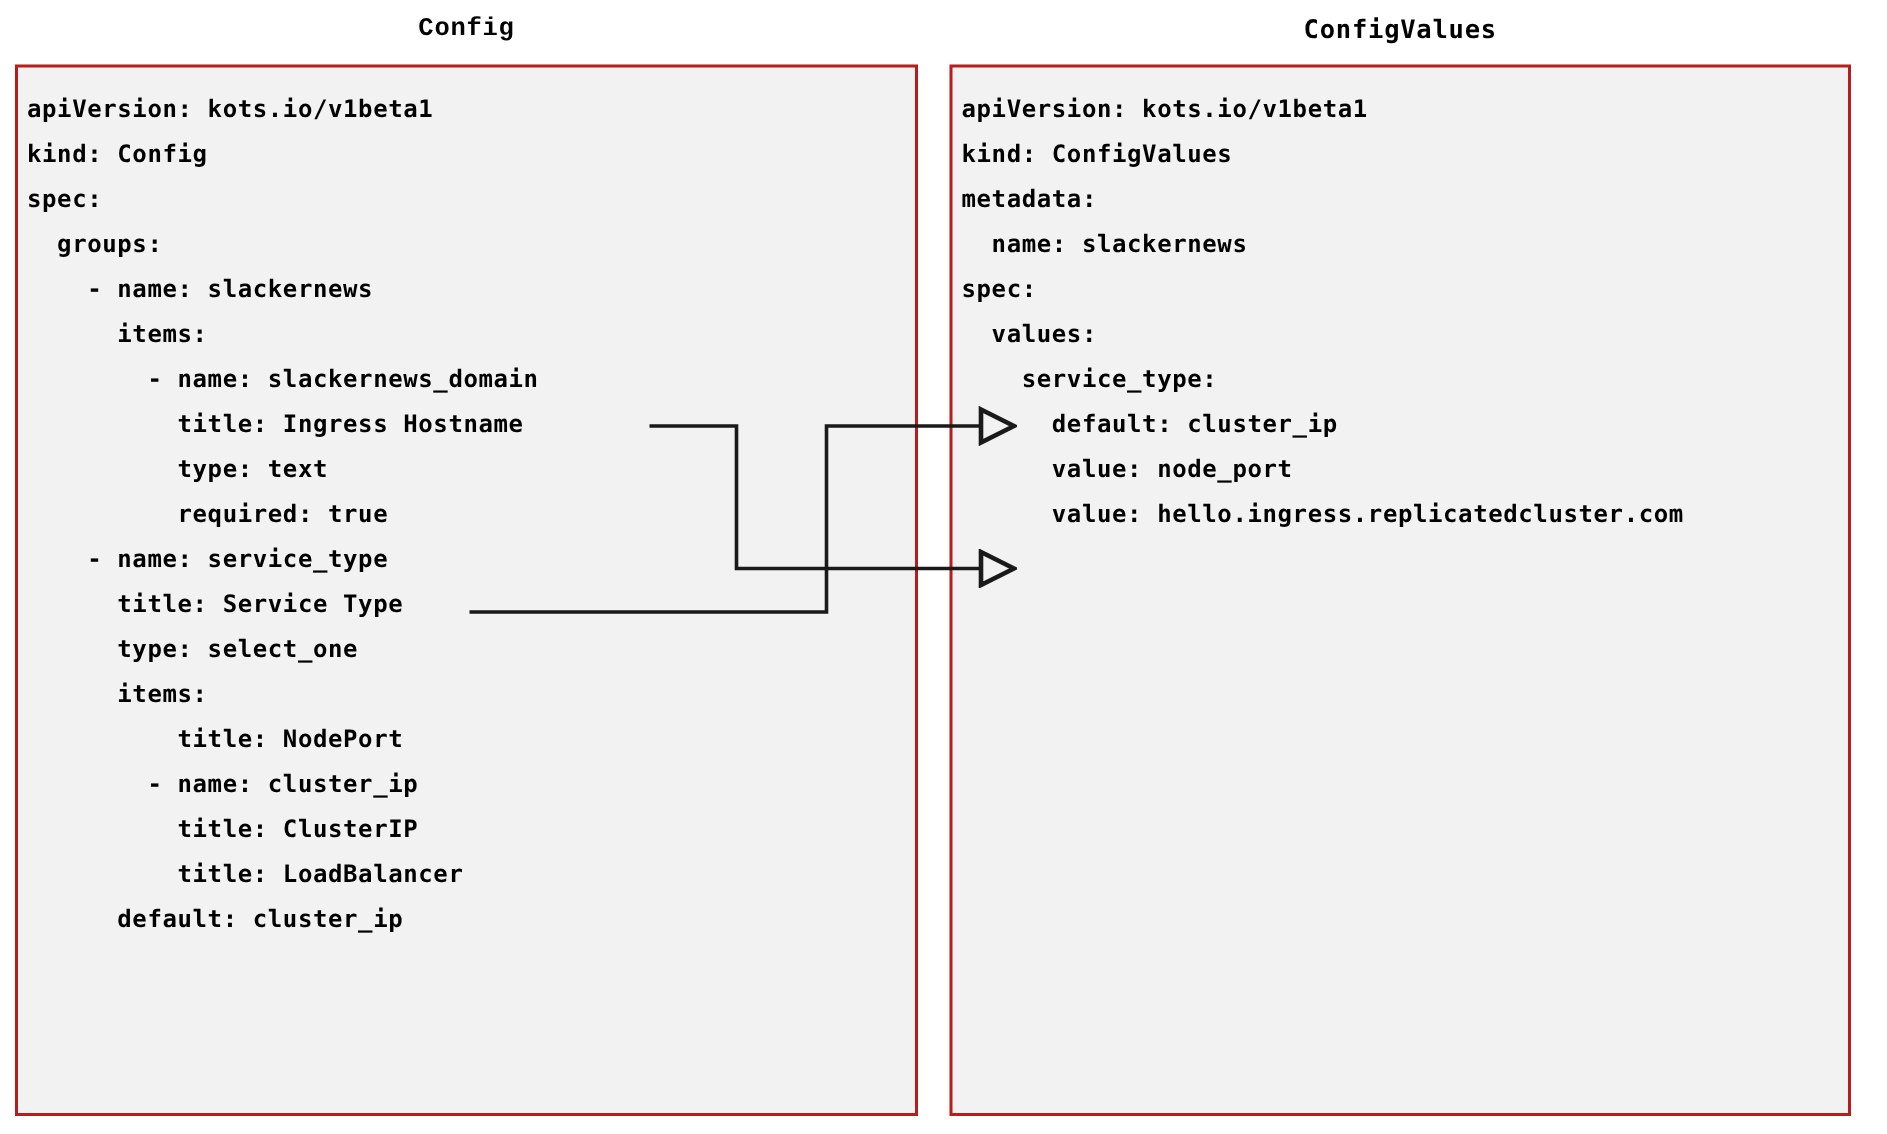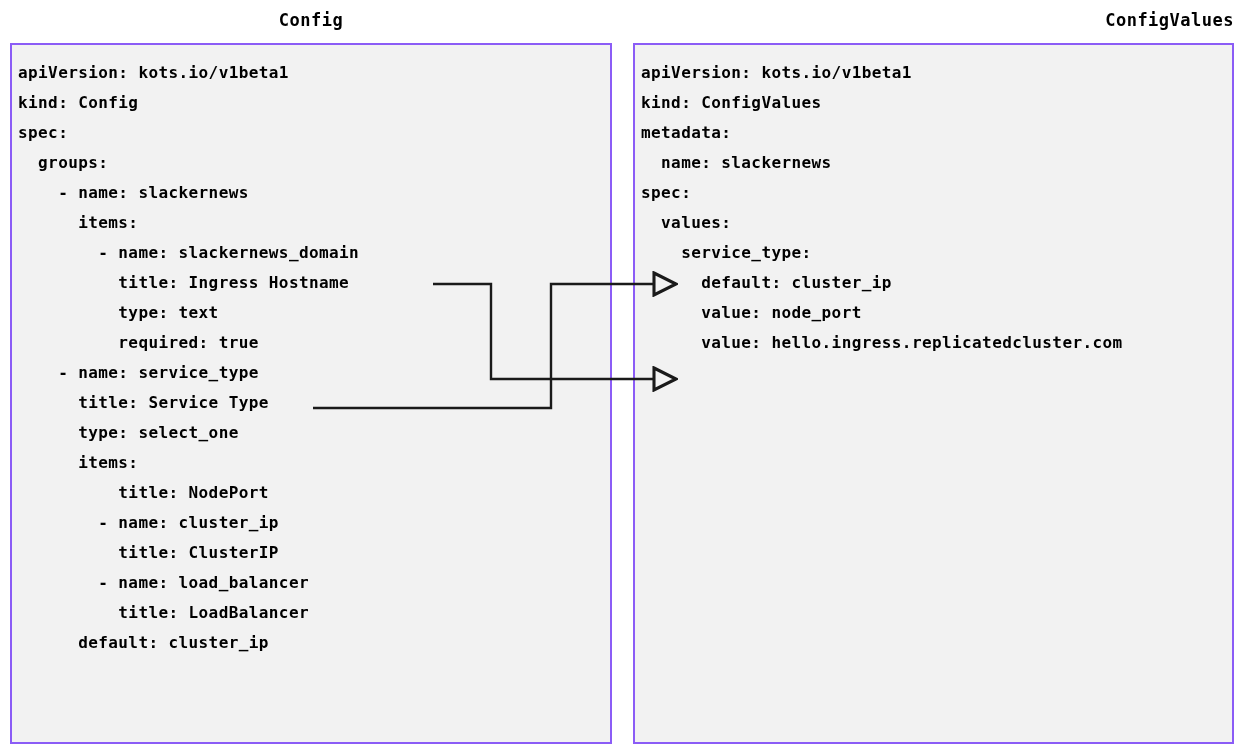--- a/index.html
+++ b/index.html
@@ -20,29 +20,29 @@
     font-family: "DejaVu Sans Mono", "Liberation Mono", monospace;
     font-size: 17px;
     font-weight: bold;
     color: #000000;
     letter-spacing: 0.5px;
     text-align: center;
     white-space: pre;
     top: 8px;
     line-height: 24px;
   }
-  #title-config  { left: 10px;  width: 602px; }
-  #title-values  { left: 633px; width: 601px; text-align: right; }
+  #title-config  { left: 10px;  width: 602px; font-family: Liberation Mono, monospace; }
+  #title-values  { left: 633px; width: 601px; }
 
   .yaml-panel {
     position: absolute;
     top: 43px;
     height: 701px;
     background: #f2f2f2;
-    border: 2px solid #8b5cf6;
+    border: 2px solid #b91c1c;
     box-sizing: border-box;
     overflow: hidden;
   }
   #panel-config { left: 10px;  width: 602px; }
   #panel-values { left: 633px; width: 601px; }
 
   .yaml-body {
     position: absolute;
     top: 13px;
     left: 6px;
@@ -87,21 +87,20 @@
       <div class="yaml-line">          title: Ingress Hostname</div>
       <div class="yaml-line">          type: text</div>
       <div class="yaml-line">          required: true</div>
       <div class="yaml-line">    - name: service_type</div>
       <div class="yaml-line">      title: Service Type</div>
       <div class="yaml-line">      type: select_one</div>
       <div class="yaml-line">      items:</div>
       <div class="yaml-line">          title: NodePort</div>
       <div class="yaml-line">        - name: cluster_ip</div>
       <div class="yaml-line">          title: ClusterIP</div>
-      <div class="yaml-line">        - name: load_balancer</div>
       <div class="yaml-line">          title: LoadBalancer</div>
       <div class="yaml-line">      default: cluster_ip</div>
     </div>
 </div>
 
 <div class="yaml-panel" id="panel-values">
   <div class="yaml-body" id="values-body">
       <div class="yaml-line">apiVersion: kots.io/v1beta1</div>
       <div class="yaml-line">kind: ConfigValues</div>
       <div class="yaml-line">metadata:</div>

